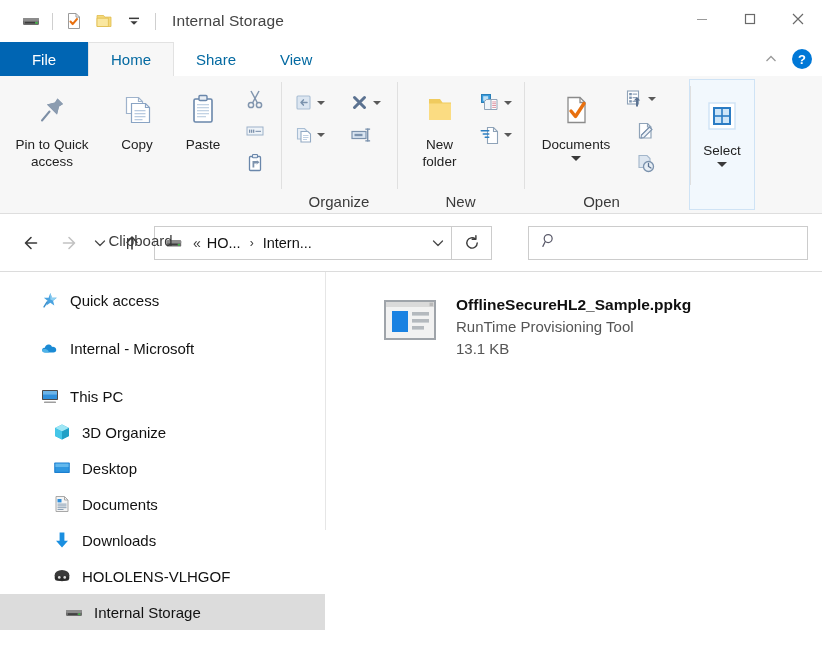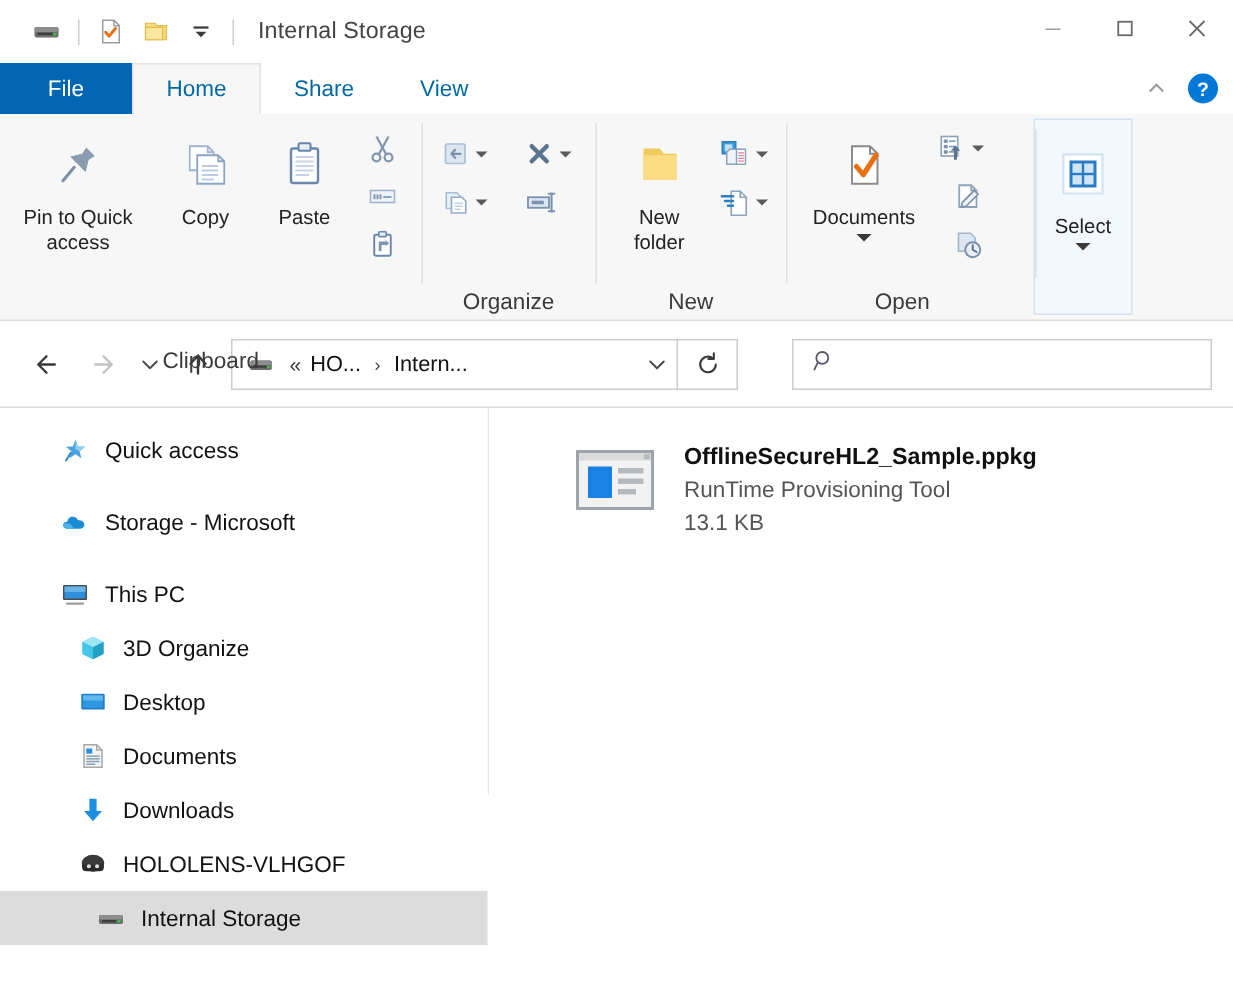--- a/index.html
+++ b/index.html
@@ -765,21 +765,21 @@
       </div>
       <div class="navgap"></div>
 
       <div class="navitem">
         <span class="navicon">
           <svg width="20" height="20" viewBox="0 0 20 20">
             <path d="M5.2 14.5 C2.8 14.5 1.6 12.8 2.2 11.3 C2.7 10.1 4 9.6 4.9 9.8 C5.1 7.6 7 6.2 9 6.5 C10.5 6.7 11.6 7.7 12 8.9 C13.9 8.4 15.9 9.6 16.2 11.4 C16.5 13.2 15.1 14.5 13.4 14.5z" fill="#1a8ad4"></path>
             <path d="M5.2 14.5 C2.8 14.5 1.6 12.8 2.2 11.3 C2.9 11 4.2 10.7 5.6 11 C7.2 11.3 8.4 12.4 9 14.5z" fill="#4fb3e8"></path>
           </svg>
         </span>
-        <span>Storage - Microsoft</span>
+        <span>Internal - Microsoft</span>
       </div>
       <div class="navgap"></div>
 
       <div class="navitem">
         <span class="navicon">
           <svg width="20" height="20" viewBox="0 0 20 20">
             <rect x="2" y="4" width="16" height="10" rx="0.8" fill="#4a4a4a"></rect>
             <rect x="3" y="5" width="14" height="8" fill="#2f8fdb"></rect>
             <rect x="3" y="5" width="14" height="3.6" fill="#6bb4e8"></rect>
             <rect x="4" y="15.6" width="12" height="1.5" rx="0.6" fill="#9e9e9e"></rect>

